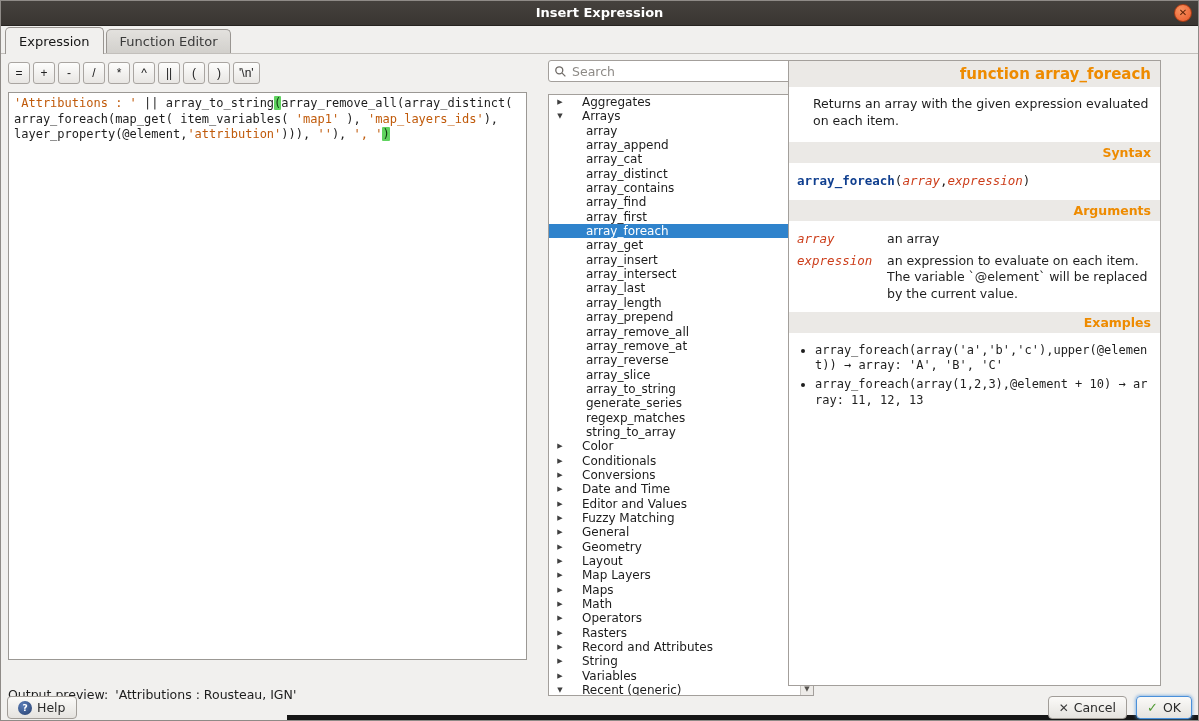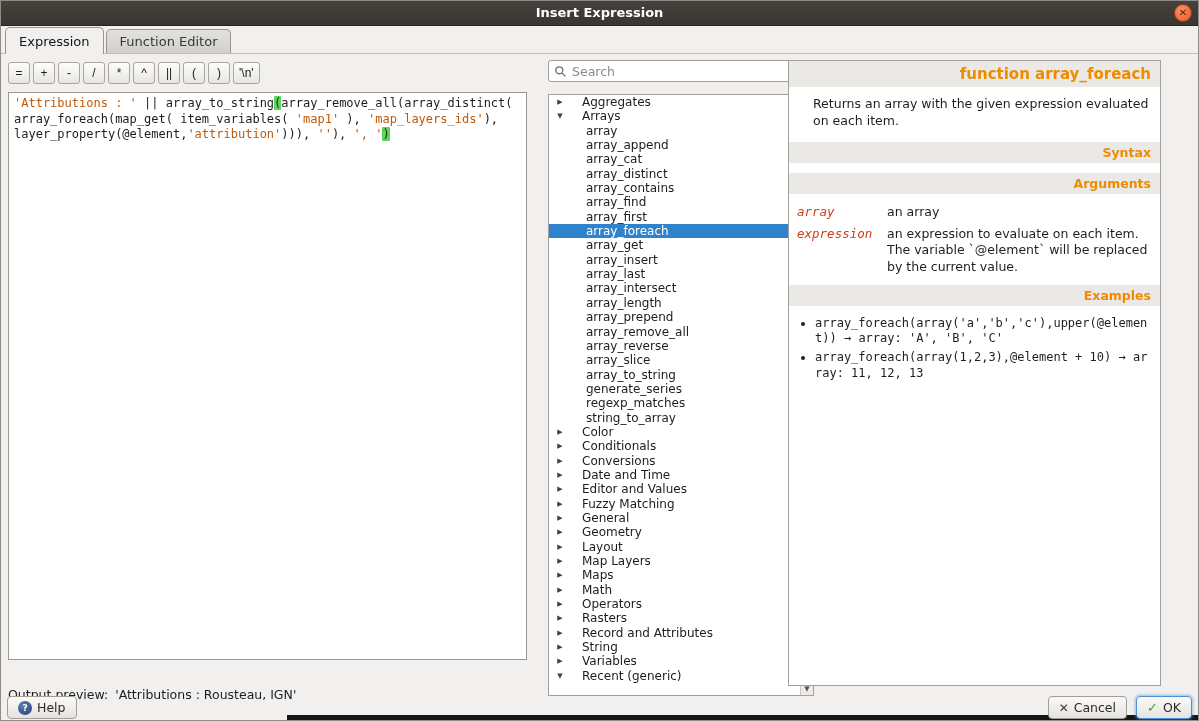--- a/index.html
+++ b/index.html
@@ -228,25 +228,26 @@
         <div class="tree-row tree-item">array</div>
         <div class="tree-row tree-item">array_append</div>
         <div class="tree-row tree-item">array_cat</div>
         <div class="tree-row tree-item">array_distinct</div>
         <div class="tree-row tree-item">array_contains</div>
         <div class="tree-row tree-item">array_find</div>
         <div class="tree-row tree-item">array_first</div>
         <div class="tree-row tree-item selected">array_foreach</div>
         <div class="tree-row tree-item">array_get</div>
         <div class="tree-row tree-item">array_insert</div>
+        <div class="tree-row tree-item">array_intersect</div>
         <div class="tree-row tree-item">array_last</div>
-        <div class="tree-row tree-item">array_intersect</div>
         <div class="tree-row tree-item">array_length</div>
         <div class="tree-row tree-item">array_prepend</div>
         <div class="tree-row tree-item">array_remove_all</div>
+        <div class="tree-row tree-item">array_remove_at</div>
         <div class="tree-row tree-item">array_reverse</div>
         <div class="tree-row tree-item">array_slice</div>
         <div class="tree-row tree-item">array_to_string</div>
         <div class="tree-row tree-item">generate_series</div>
         <div class="tree-row tree-item">regexp_matches</div>
         <div class="tree-row tree-item">string_to_array</div>
         <div class="tree-row tree-group">
           <span class="arrow">▶</span>
           <span class="glabel">Color</span>
         </div>
@@ -324,20 +325,21 @@
       <div class="vs-thumb"></div>
       <div class="vs-btn down">▼</div>
     </div>
   </div>
 </div>
 
 <div class="right-col">
   <div class="help-title">function array_foreach</div>
   <div class="help-desc">Returns an array with the given expression evaluated on each item.</div>
   <div class="help-band">Syntax</div>
+  <div class="help-syntax" id="syntax-line"><span class="fn-name">array_foreach</span><span class="fn-plain">(</span><span class="fn-arg">array</span><span class="fn-plain">,</span><span class="fn-arg">expression</span><span class="fn-plain">)</span></div>
   <div class="help-band">Arguments</div>
   <div class="help-args" id="args-list">
       <div class="arg-row">
         <span class="arg-name">array</span>
         <span class="arg-desc">an array</span>
       </div>
       <div class="arg-row">
         <span class="arg-name">expression</span>
         <span class="arg-desc">an expression to evaluate on each item. The variable `@element` will be replaced by the current value.</span>
       </div>

